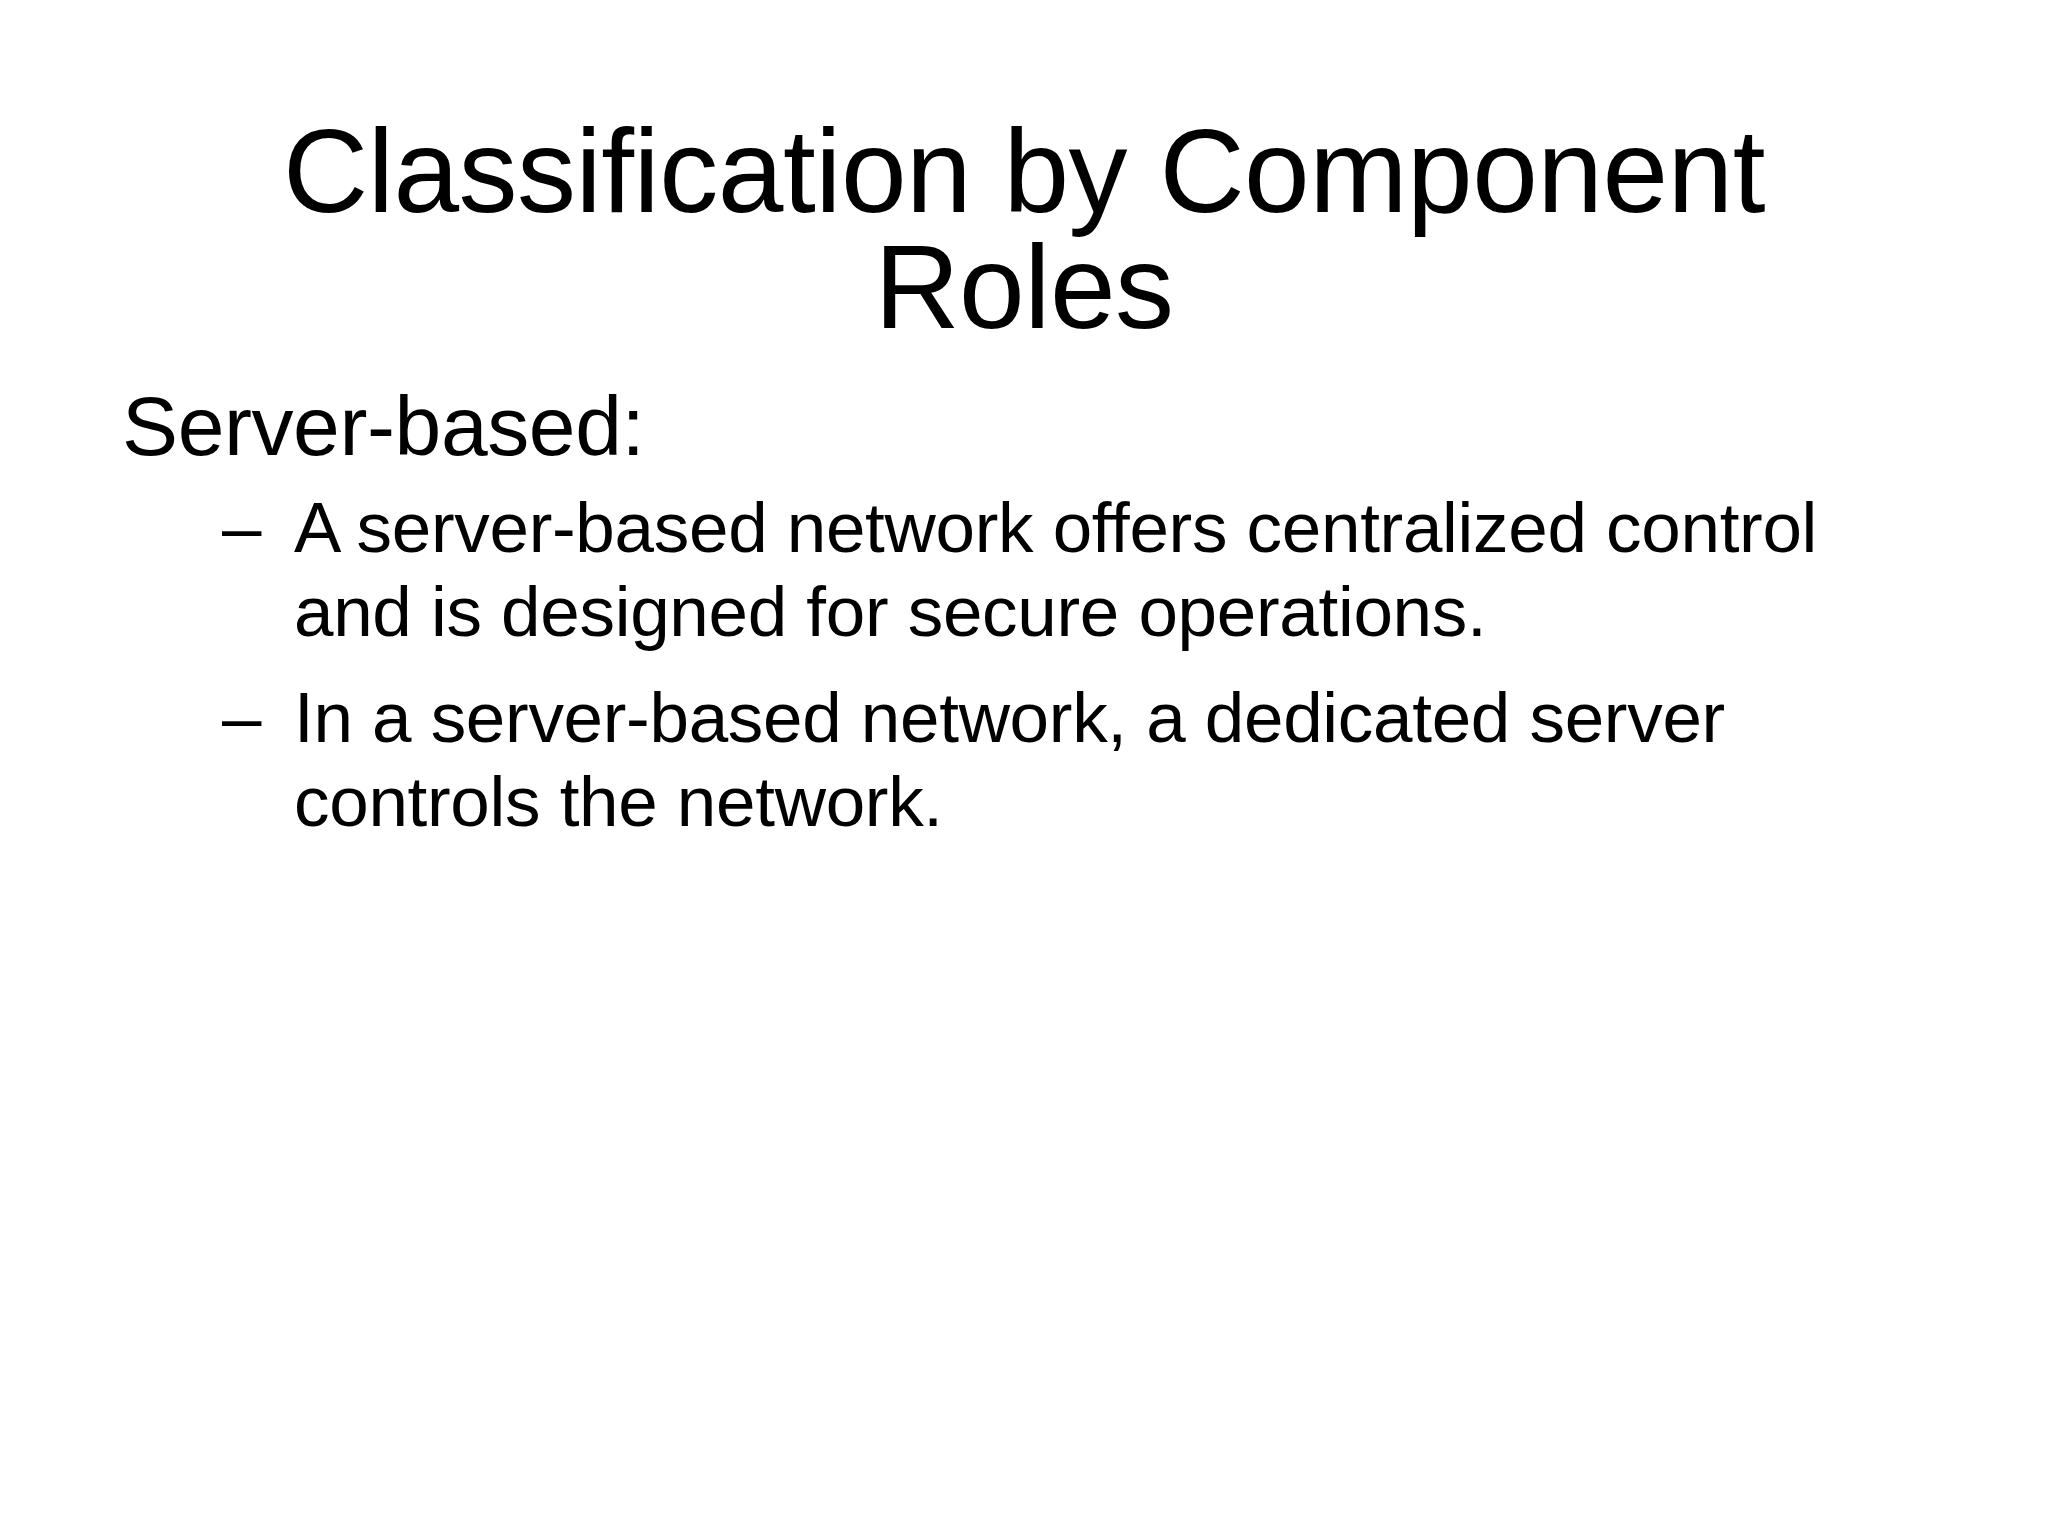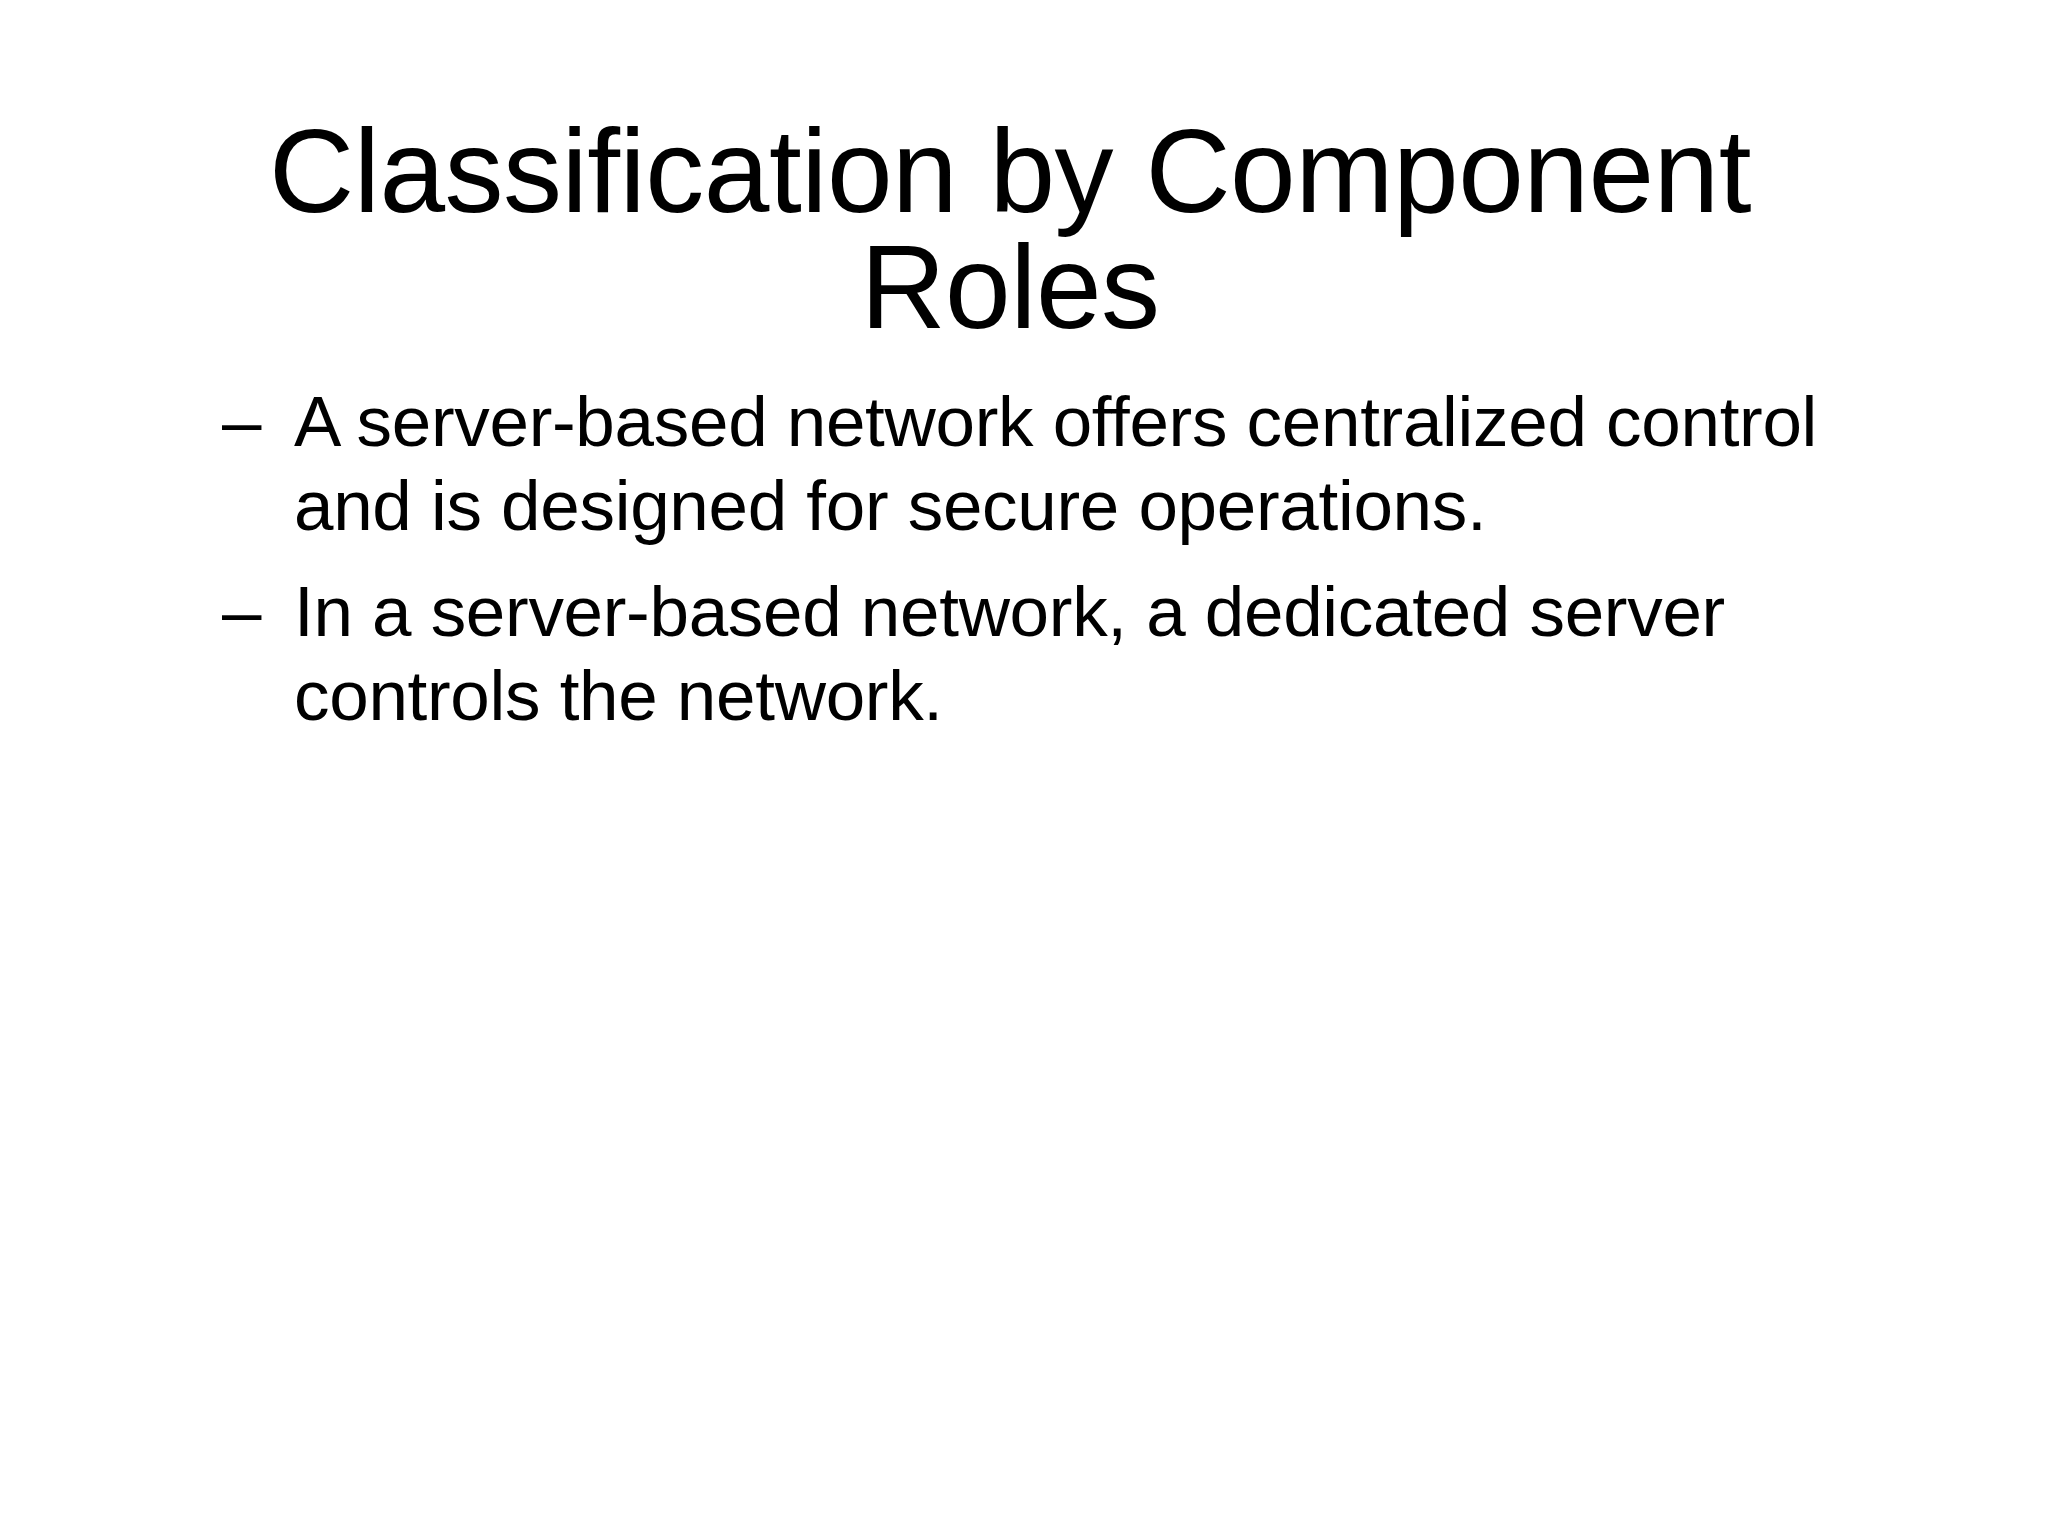--- a/index.html
+++ b/index.html
@@ -16,21 +16,21 @@
     background: #ffffff;
     overflow: hidden;
     font-family: "Liberation Sans", sans-serif;
     color: #000000;
     -webkit-font-smoothing: antialiased;
   }
 
   
   .slide-title {
     position: absolute;
-    left: 106px;
+    left: 120px;
     top: 34px;
     width: 1808px;
     text-align: center;
     font-size: 118px;
     line-height: 116px;
     font-weight: 400;
     letter-spacing: -0.5px;
     color: #000000;
     white-space: pre-line;
   }
@@ -88,20 +88,21 @@
 </head>
 <body>
 
 <div class="slide">
 
   <h1 class="slide-title">Classification by Component
 Roles</h1>
 
   <div class="body-block">
 
+    <div class="level1">Server-based:</div>
 
     <ul class="bullets">
 
       <li class="bullet-item">
         <span class="bullet-dash">–</span>
         <span class="bullet-text">A server-based network offers centralized control and is designed for secure operations.</span>
       </li>
 
       <li class="bullet-item">
         <span class="bullet-dash">–</span>

